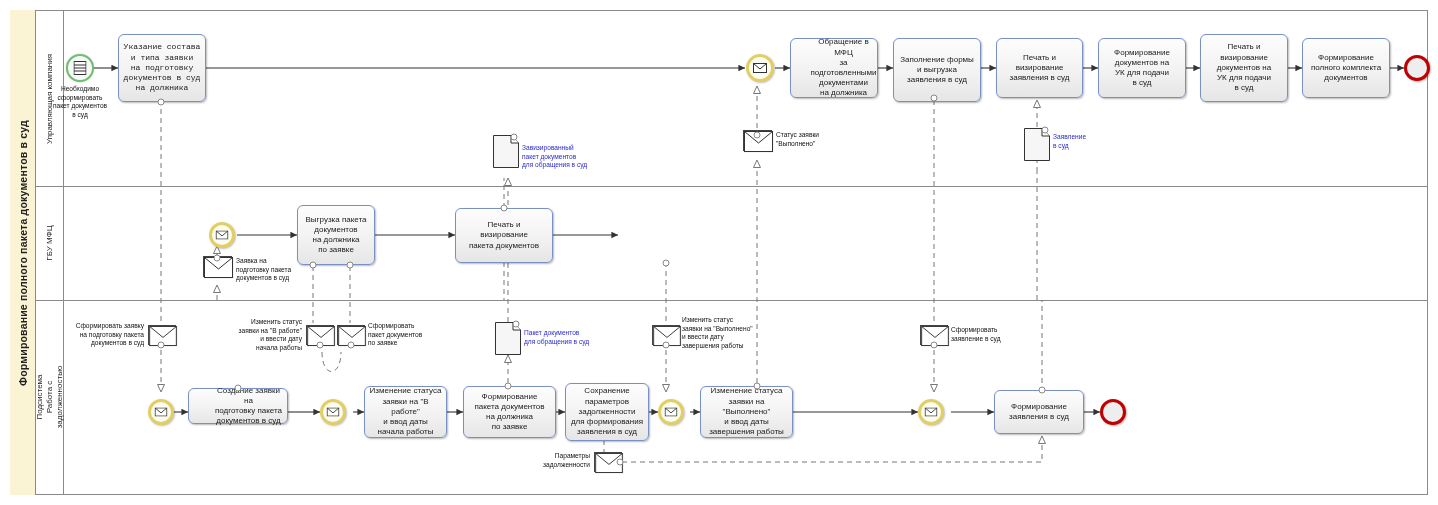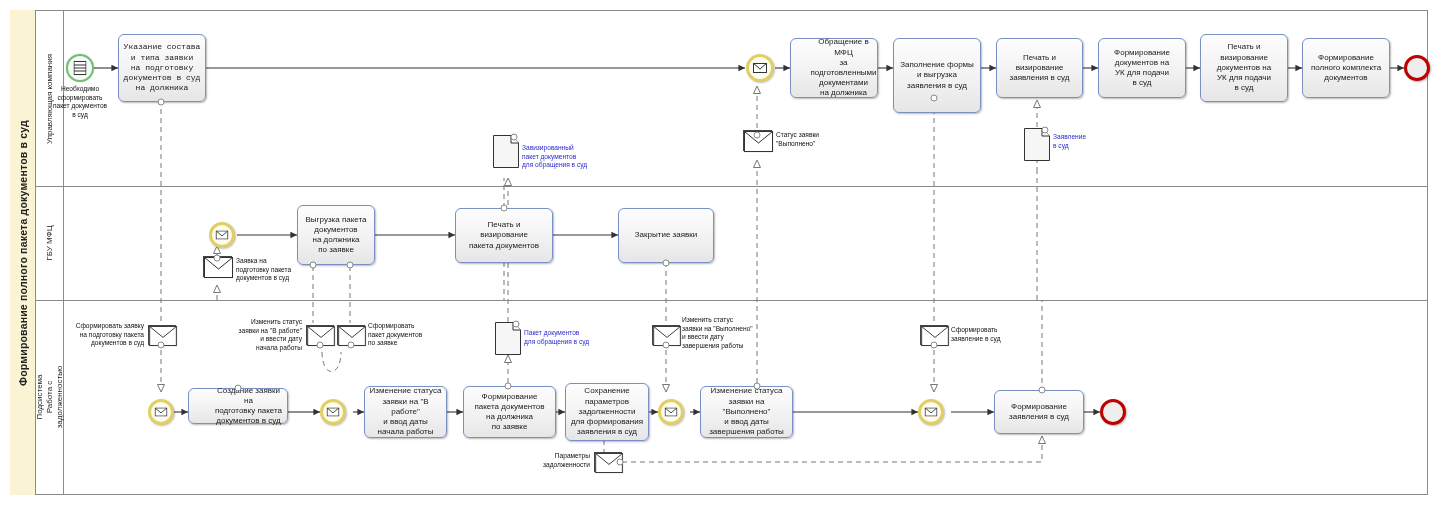--- a/index.html
+++ b/index.html
@@ -168,21 +168,21 @@
         <path d="M0.5,0.5 L7,6 L13.5,0.5" fill="none" stroke="#333"></path>
       </svg>
   </div>
 
   <div class="task" style="left:790px;top:38px;width:88px;height:60px;">
     <span style="white-space:pre-line;margin-left:19px;">Обращение в МФЦ
 за подготовленными
 документами
 на должника</span>
     </div>
-  <div class="task" style="left:893px;top:38px;width:88px;height:75px;">
+  <div class="task" style="left:893px;top:38px;width:88px;height:64px;">
     <span style="white-space:pre-line;">Заполнение формы
 и выгрузка
 заявления в суд</span>
     </div>
   <div class="task" style="left:996px;top:38px;width:87px;height:60px;">
     <span style="white-space:pre-line;">Печать и
 визирование
 заявления в суд</span>
     </div>
   <div class="task" style="left:1098px;top:38px;width:88px;height:60px;">
@@ -226,23 +226,20 @@
   <div class="task" style="left:297px;top:205px;width:78px;height:60px;">
     <span style="white-space:pre-line;">Выгрузка пакета
 документов
 на должника
 по заявке</span>
     </div>
   <div class="task" style="left:455px;top:208px;width:98px;height:55px;">
     <span style="white-space:pre-line;">Печать и
 визирование
 пакета документов</span>
-    </div>
-  <div class="task" style="left:618px;top:208px;width:96px;height:55px;">
-    <span style="white-space:pre-line;">Закрытие заявки</span>
     </div>
 
   <div class="doc" style="left:493px;top:135px;">
     <svg width="26" height="33" viewBox="0 0 26 33">
       <path d="M0.5,0.5 L18,0.5 L25.5,8 L25.5,32.5 L0.5,32.5 Z" fill="#f6f6f6" stroke="#333"></path>
       <path d="M18,0.5 L18,8 L25.5,8" fill="#fff" stroke="#333"></path>
     </svg>
   </div>
   <div class="lbl rt blue" style="left:522px;top:144px;width:86px;">Завизированный
 пакет документов

